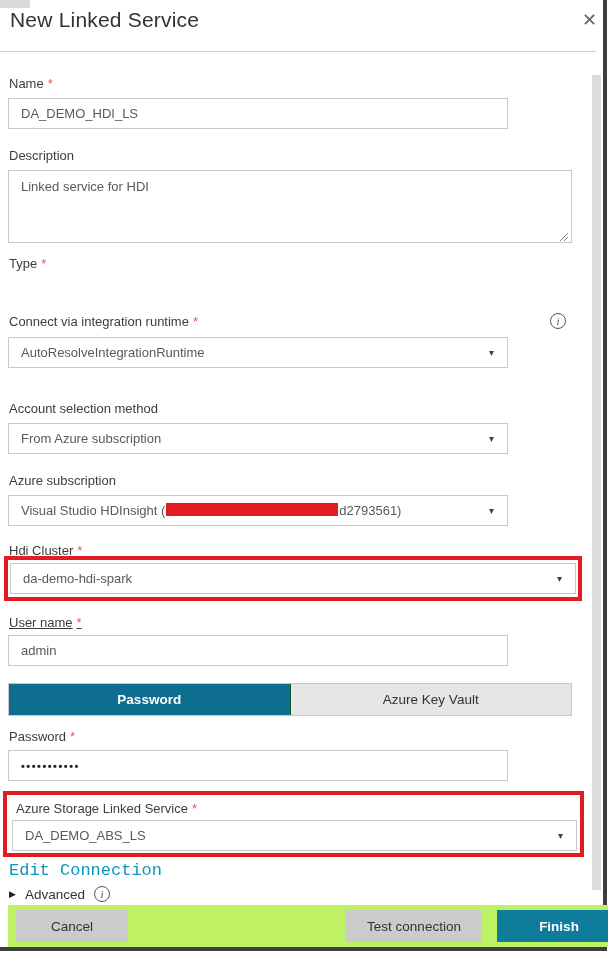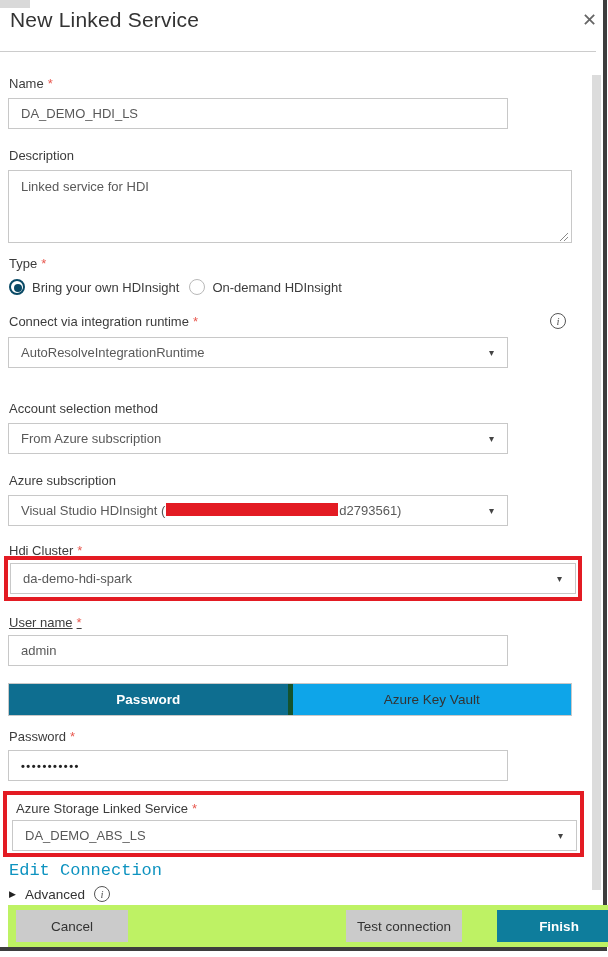--- a/index.html
+++ b/index.html
@@ -56,34 +56,34 @@
   .red-box-1 .dd { position:relative; left:0; top:0; width:100%; }
   .red-box-2 { left:3px; top:791px; width:581px; height:66px; padding:2px 3px 6px 3px; }
   .red-box-2 .lbl { position:relative; left:6px; top:4px; display:block; }
   .red-box-2 .dd { position:relative; left:2px; top:8px; width:565px; }
 
   .redaction-bar { display:inline-block; width:172px; height:13px; background:#e31b23; vertical-align:-1px; margin:0 1px 0 1px; }
 
   .tabs { position:absolute; left:8px; top:683px; width:564px; height:33px; display:flex; border:1px solid #c8c8c8; }
   .tab { flex:1; display:flex; align-items:center; justify-content:center; font-size:13.5px; cursor:pointer; }
   .tab-selected { background:#0e6e90; color:#ffffff; font-weight:700; }
-  .tab-unselected { background:#0ea5e9; color:#333; border-left:5px solid #14532d; }
+  .tab-unselected { background:#e5e5e5; color:#333; border-left:1px solid #14532d; }
 
   .pwd-value { font-size:11px; letter-spacing:1.5px; font-weight:700; color:#222; line-height:31px; }
 
   .link { position:absolute; left:9px; top:861px; font-size:17px; color:#0e93c0; cursor:pointer;font-family:Liberation Mono, monospace; }
 
   .advanced-row { position:absolute; left:9px; top:886px; display:flex; align-items:center; gap:9px; font-size:13.5px; color:#333; cursor:pointer; }
   .adv-caret { font-size:9px; color:#222; }
 
   .footer { position:absolute; left:8px; top:905px; width:603px; height:42px; background:#bef264; z-index:5; }
   .btn { position:absolute; top:5px; height:32px; border:none; font-family:"Liberation Sans", sans-serif; font-size:13.5px; cursor:pointer; }
   .btn-gray { background:#cbcbcb; color:#333; }
   .btn-cancel { left:8px; width:112px; }
-  .btn-test { left:338px; width:116px; }
+  .btn-test { left:338px; width:136px; }
   .btn-finish { left:489px; width:112px; background:#0e7d9c; color:#fff; font-weight:700;padding-left:12px; }
 </style>
 </head>
 <body>
 
 <div class="window">
 
   <div class="corner-artifact"></div>
 
   <div class="page-title">New Linked Service</div>
@@ -102,30 +102,20 @@
     <span>Linked service for HDI</span>
     <span class="resize-handle">
       <svg width="10" height="10" viewBox="0 0 10 10">
           <path d="M9 1 L1 9 M9 5 L5 9" stroke="#8a8a8a" stroke-width="1" fill="none"></path>
         </svg>
     </span>
   </div>
 
   <div class="lbl" style="top:256px;">
     <span>Type</span><span class="req">*</span>
-  </div>
-  <div class="radio-row">
-    <span class="radio-opt">
-      <span class="radio sel"></span>
-      <span>Bring your own HDInsight</span>
-    </span>
-    <span class="radio-opt">
-      <span class="radio unsel"></span>
-      <span>On-demand HDInsight</span>
-    </span>
   </div>
 
   <div class="lbl" style="top:314px;">
     <span>Connect via integration runtime</span><span class="req">*</span>
   </div>
   <span class="info-icon ir-info">i</span>
   <div class="dd" style="top:337px;">
     <span>AutoResolveIntegrationRuntime</span>
     <span class="caret">▾</span>
   </div>

